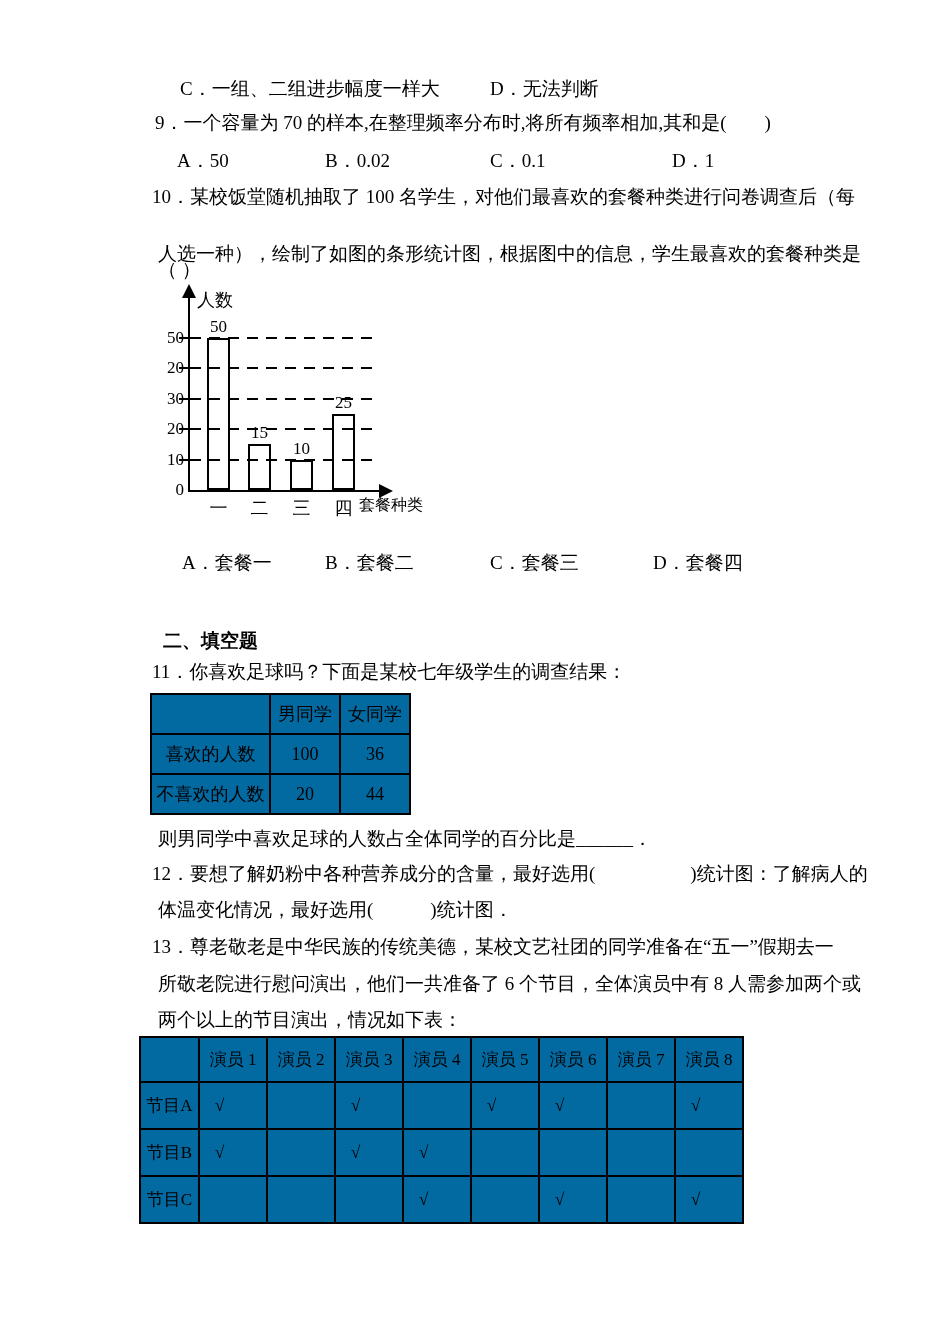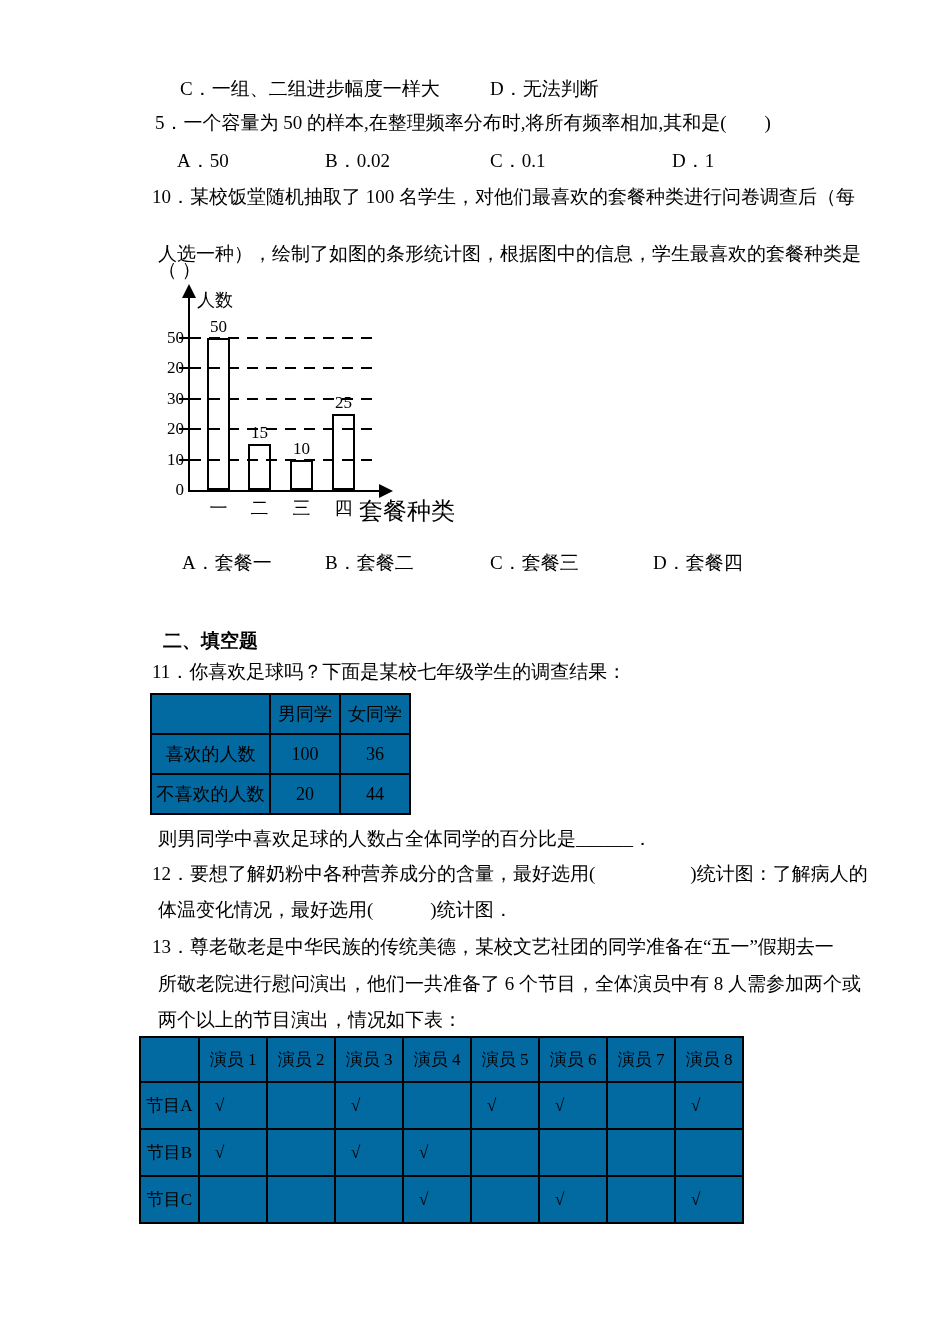--- a/index.html
+++ b/index.html
@@ -16,21 +16,21 @@
   
   .chart { position: absolute; left: 150px; top: 287px; width: 340px; height: 232px; }
   .plot { position: absolute; left: 0; top: 0; width: 100%; height: 100%; }
   .axis-y { position: absolute; left: 38px; top: 8px; width: 2px; height: 197px; background: #000; }
   .axis-x { position: absolute; left: 38px; top: 203px; width: 192px; height: 2px; background: #000; }
   .arrow-up { position: absolute; left: 32px; top: -3px; width: 0; height: 0;
     border-left: 7px solid transparent; border-right: 7px solid transparent; border-bottom: 14px solid #000; }
   .arrow-right { position: absolute; left: 229px; top: 197px; width: 0; height: 0;
     border-top: 7px solid transparent; border-bottom: 7px solid transparent; border-left: 14px solid #000; }
   .ylab { position: absolute; left: 47px; top: 1px; font-size: 18px; white-space: nowrap; }
-  .xlab { position: absolute; left: 209px; top: 208px; font-size: 24px; white-space: nowrap; }
+  .xlab { position: absolute; left: 209px; top: 208px; font-size: 16px; white-space: nowrap; }
   .gridline { position: absolute; left: 40px; width: 188px; height: 2px;
     background: repeating-linear-gradient(90deg, #000 0 11px, transparent 11px 19px); }
   .ytickmark { position: absolute; left: 29px; width: 18px; height: 2px; background: #000; }
   .ytick { position: absolute; left: 0; width: 34px; text-align: right; font-size: 17px; line-height: 20px; }
   .bar { position: absolute; border: 2px solid #000; background: transparent; }
   .bar-value { position: absolute; width: 40px; text-align: center; font-size: 17px; line-height: 20px; }
   .xcat { position: absolute; width: 40px; text-align: center; font-size: 18px; line-height: 22px; }
 
   
   table { border-collapse: collapse; background: #0369a1; }
@@ -43,21 +43,21 @@
   .t13 td.check { text-align: left; padding-left: 15px; }
 </style>
 </head>
 <body>
 
 <div class="page">
 
   <div class="line" style="left:180px; top:77px;">C．一组、二组进步幅度一样大</div>
   <div class="line" style="left:490px; top:77px;">D．无法判断</div>
 
-  <div class="line" style="left:155px; top:111px;">5．一个容量为 50 的样本,在整理频率分布时,将所有频率相加,其和是(　　)</div>
+  <div class="line" style="left:155px; top:111px;">9．一个容量为 70 的样本,在整理频率分布时,将所有频率相加,其和是(　　)</div>
   <div class="line" style="left:177px; top:149px;">A．50</div>
   <div class="line" style="left:325px; top:149px;">B．0.02</div>
   <div class="line" style="left:490px; top:149px;">C．0.1</div>
   <div class="line" style="left:672px; top:149px;">D．1</div>
 
   <div class="line" style="left:152px; top:185px;">10．某校饭堂随机抽取了 100 名学生，对他们最喜欢的套餐种类进行问卷调查后（每</div>
   <div class="line" style="left:158px; top:222px;margin-top:20px;">人选一种），绘制了如图的条形统计图，根据图中的信息，学生最喜欢的套餐种类是</div>
   <div class="line" style="left:158px; top:258px;">（ ）</div>
 
   <div class="chart">

